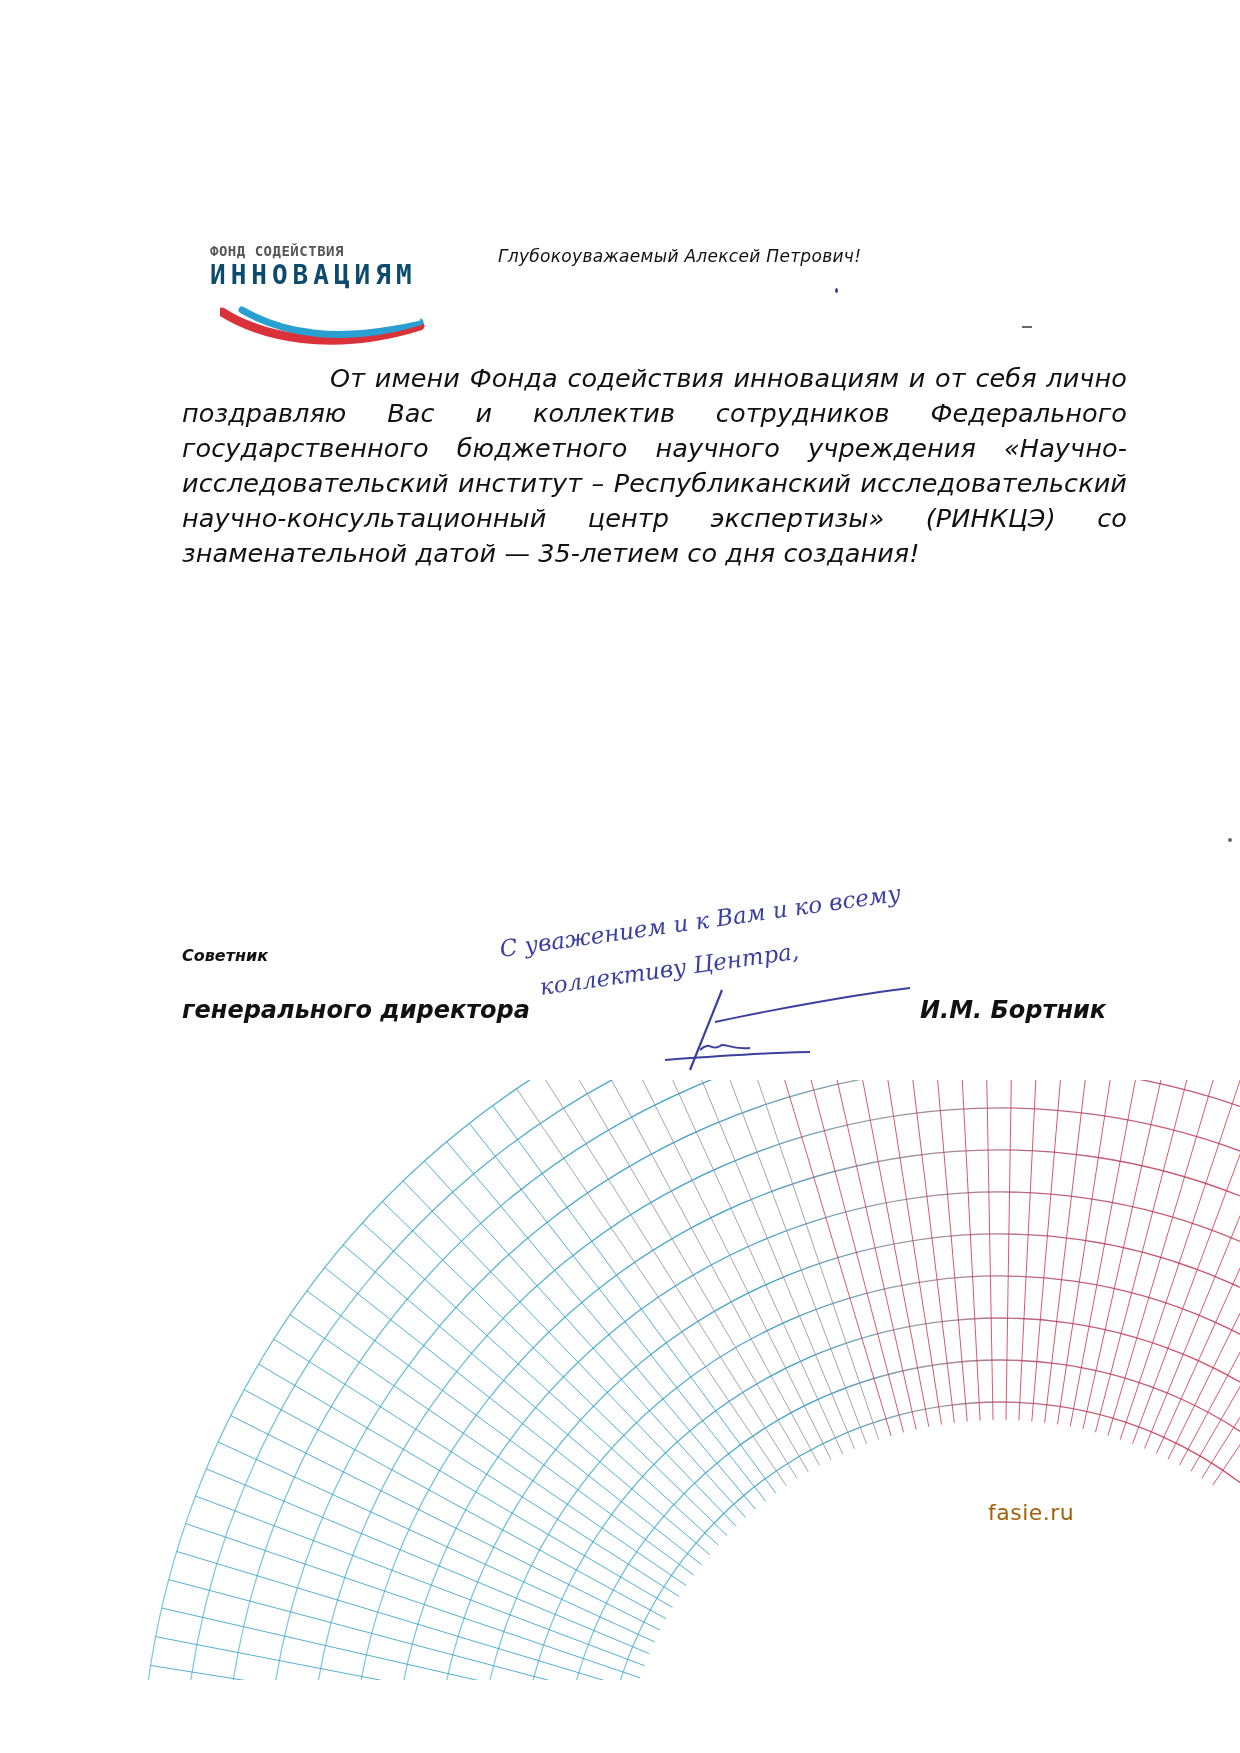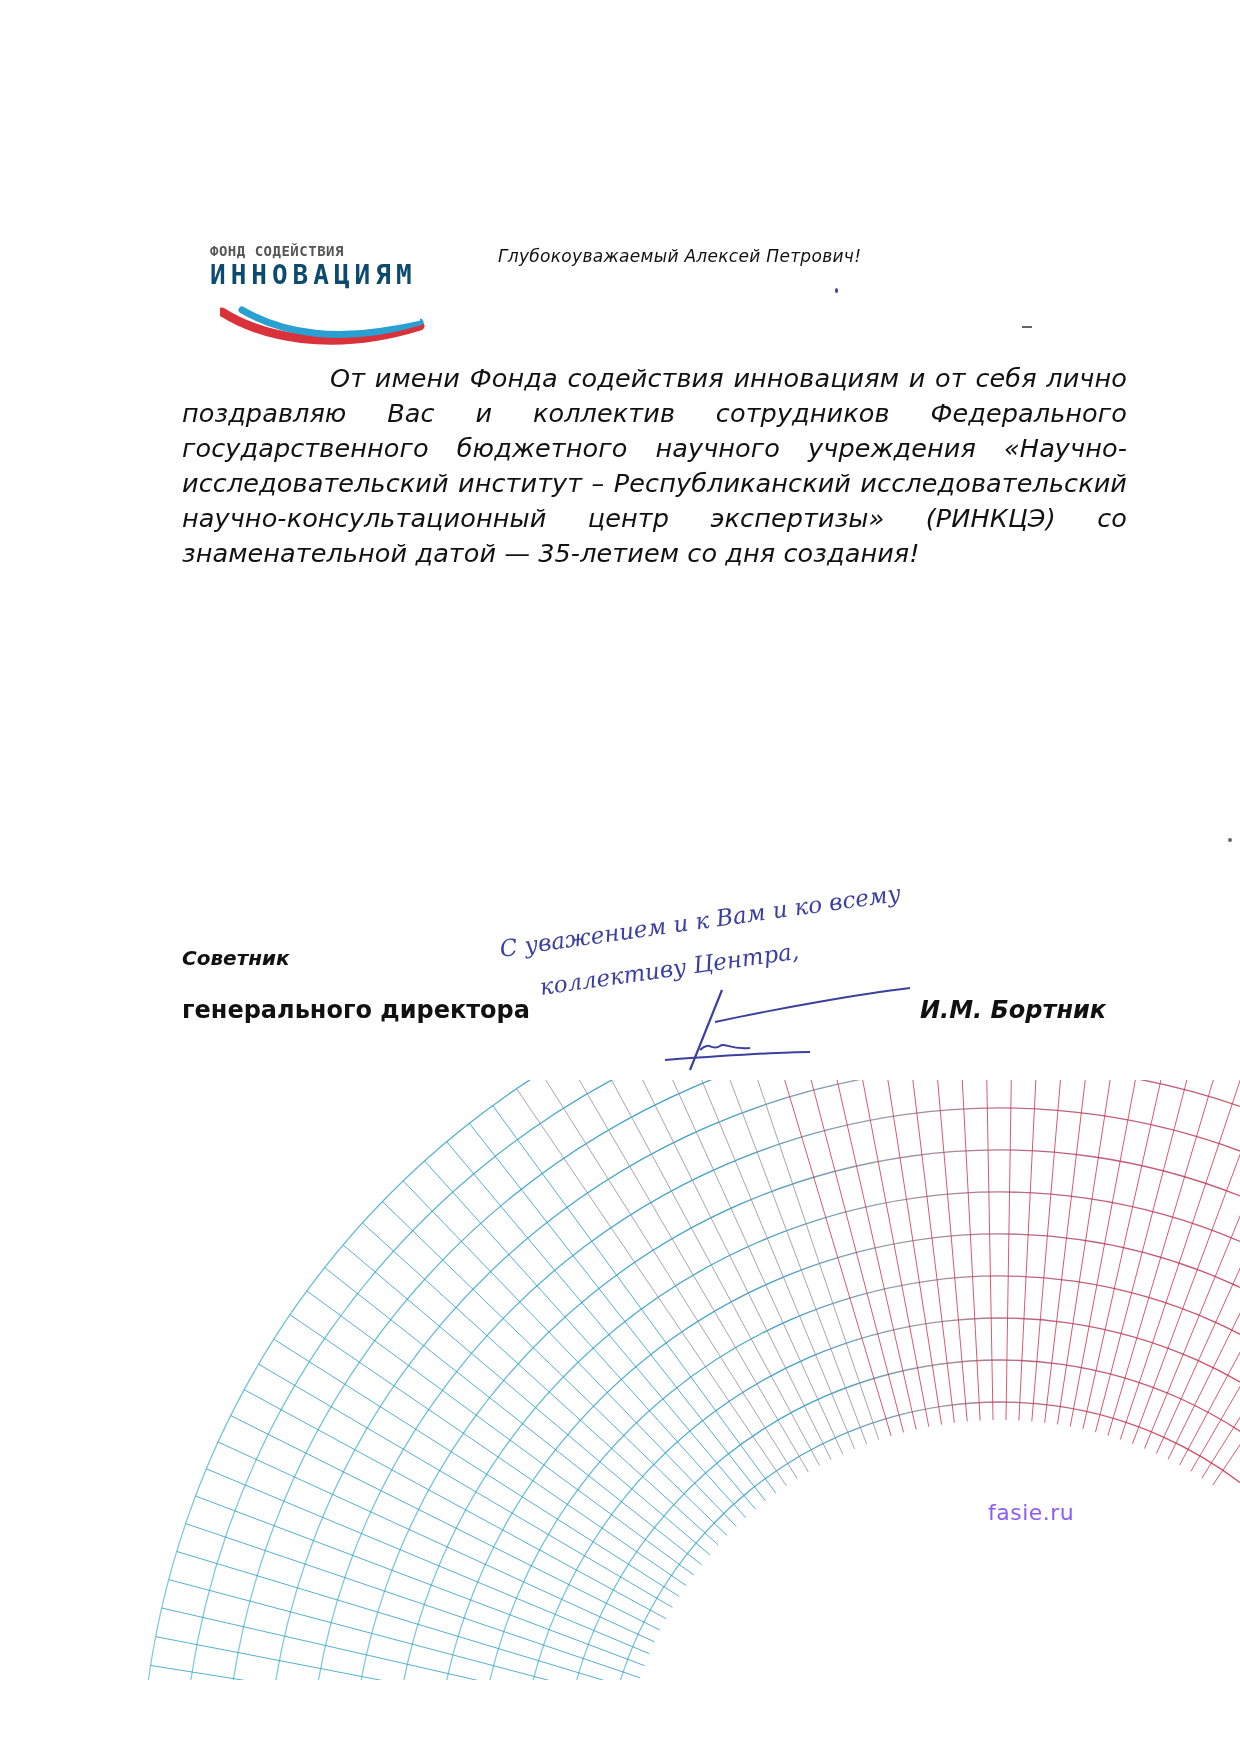--- a/index.html
+++ b/index.html
@@ -5,28 +5,28 @@
   html, body { margin:0; padding:0; background:#ffffff; }
   body { width:1240px; height:1753px; position:relative; overflow:hidden; font-family:"DejaVu Sans", sans-serif; color:#111; }
   .logo { position:absolute; left:210px; top:244px; width:230px; height:110px; }
   .logo-line { font-family:"DejaVu Sans Mono", monospace; font-weight:bold; color:#555; letter-spacing:1px; line-height:1; }
   .logo-line.l1 { font-size:14px; letter-spacing:0.5px; }
   .logo-line.l2 { font-size:26px; letter-spacing:5px; margin-top:4px; color:#0c4a6e; }
   .logo svg { position:absolute; left:10px; top:62px; }
   .salutation { position:absolute; left:498px; top:246px; font-size:17px; font-style:italic; letter-spacing:0.3px; }
   .body-text { position:absolute; left:182px; top:361px; width:945px; font-size:25.5px; font-style:italic; line-height:35px; text-align:justify; letter-spacing:0.1px; }
   .body-text p { margin:0; text-indent:148px; }
-  .sig-title-1 { position:absolute; left:182px; top:946px; font-size:20px; font-weight:bold; font-style:italic; }
-  .sig-title-2 { position:absolute; left:182px; top:996px; font-size:24px; font-weight:bold; }
+  .sig-title-1 { position:absolute; left:182px; top:946px; font-size:16px; font-weight:bold; font-style:italic; }
+  .sig-title-2 { position:absolute; left:182px; top:996px; font-size:24px; font-weight:bold; font-style:italic; }
   .sig-name { position:absolute; left:920px; top:996px; font-size:24px; font-weight:bold; font-style:italic; }
   .handnote { position:absolute; left:500px; top:896px; width:560px; height:150px; }
   .handnote .hn { position:absolute; font-family:"DejaVu Serif", serif; font-style:italic; color:#3b3f9e; font-size:23px; transform:rotate(-8deg); transform-origin:left center; }
   .signature { position:absolute; left:660px; top:980px; }
   .deco { position:absolute; left:0; top:1080px; width:1240px; height:600px; }
-  .site { position:absolute; left:988px; top:1500px; font-size:22px; color:#8b5cf6; letter-spacing:0.5px; }
+  .site { position:absolute; left:988px; top:1500px; font-size:22px; color:#a16207; letter-spacing:0.5px; }
   .speck { position:absolute; background:#666; border-radius:50%; }
 </style>
 </head>
 <body>
 
 <div class="logo">
   <div class="logo-line l1">ФОНД СОДЕЙСТВИЯ</div>
   <div class="logo-line l2">ИННОВАЦИЯМ</div>
   <svg width="210" height="50" viewBox="0 0 210 50">
     <path d="M2,6 C40,30 110,48 200,20" stroke="#d9323b" stroke-width="9" fill="none" stroke-linecap="round"></path>

